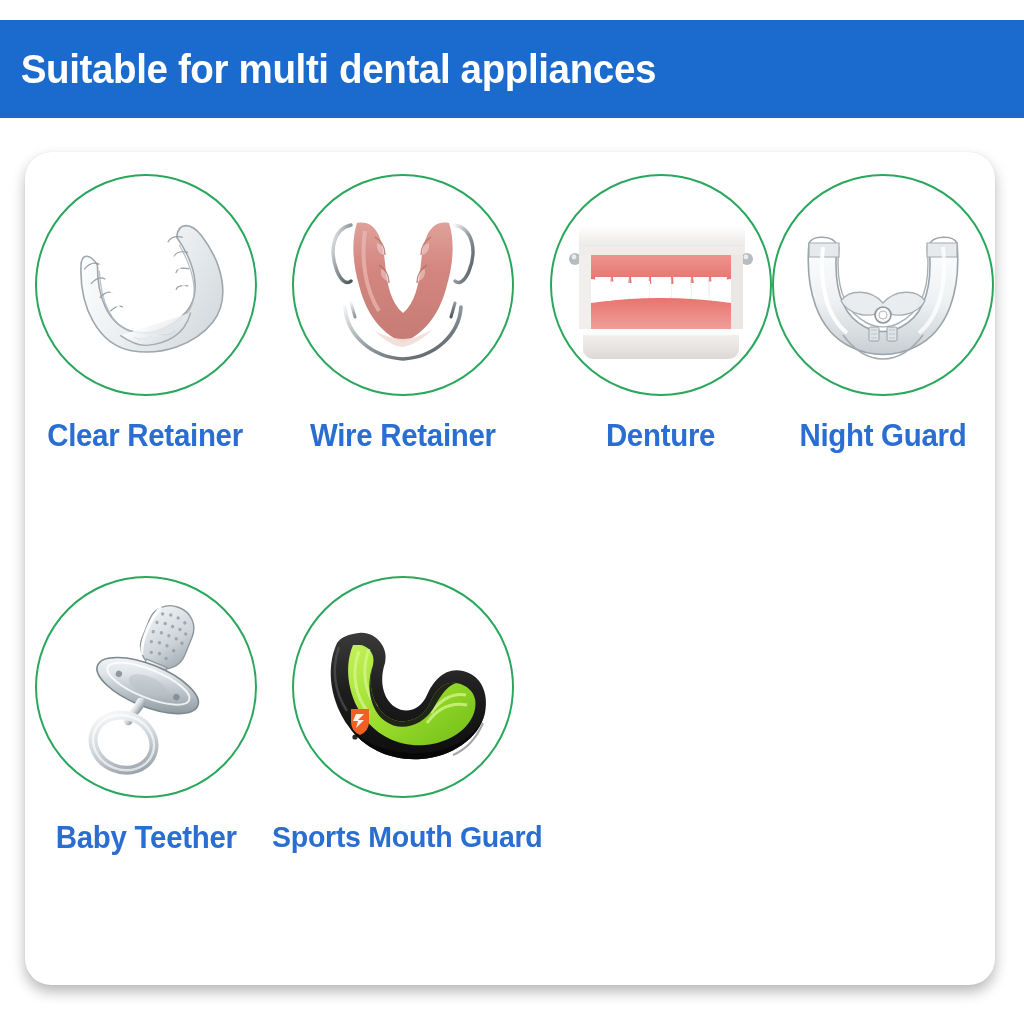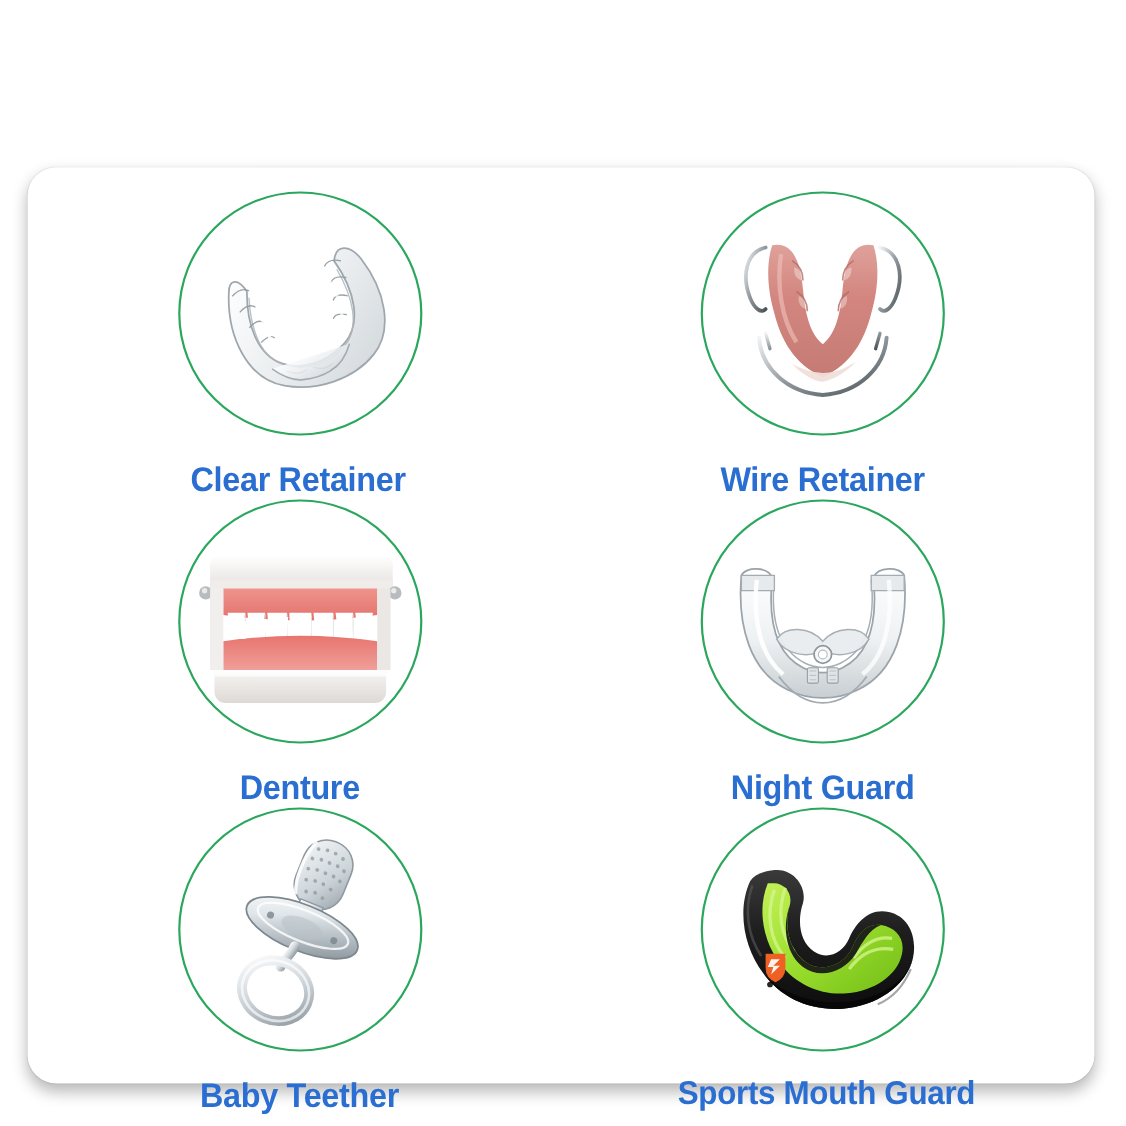--- a/index.html
+++ b/index.html
@@ -43,21 +43,21 @@
     border-radius: 26px;
     box-shadow: 0 7px 14px rgba(0,0,0,0.28), 0 0 1px rgba(0,0,0,0.12);
   }
 
   
   #grid {
     position: absolute;
     left: 25px; top: 152px;
     width: 970px; height: 833px;
     display: grid;
-    grid-template-columns: repeat(2, 1fr);
+    grid-template-columns: repeat(4, 1fr);
     grid-template-rows: repeat(2, 1fr);
     padding: 22px 10px 8px 10px;
   }
   .cell {
     position: relative;
     display: flex;
     flex-direction: column;
     align-items: center;
     justify-content: flex-start;
   }
@@ -83,20 +83,23 @@
   
   .cell:nth-child(1) .caption { margin-left: -2px; }
   .cell:nth-child(3) .caption { margin-left: 0; }
   .cell:nth-child(6) .caption { margin-left: 8px; }
 </style>
 </head>
 <body>
 
 <div id="page">
 
+  <div id="banner">
+    <div id="banner-title">Suitable for multi dental appliances</div>
+  </div>
 
   <div id="card"></div>
 
   <div id="grid">
 
     <div class="cell">
       <div class="circle">
         <svg class="art" viewBox="0 0 200 200">
           <defs>
             <linearGradient id="clrG" x1="0" y1="0" x2="1" y2="1">

